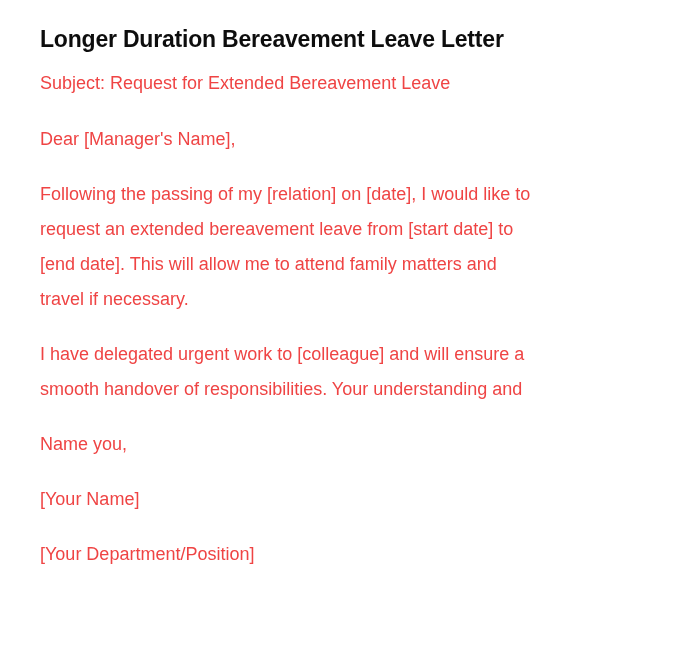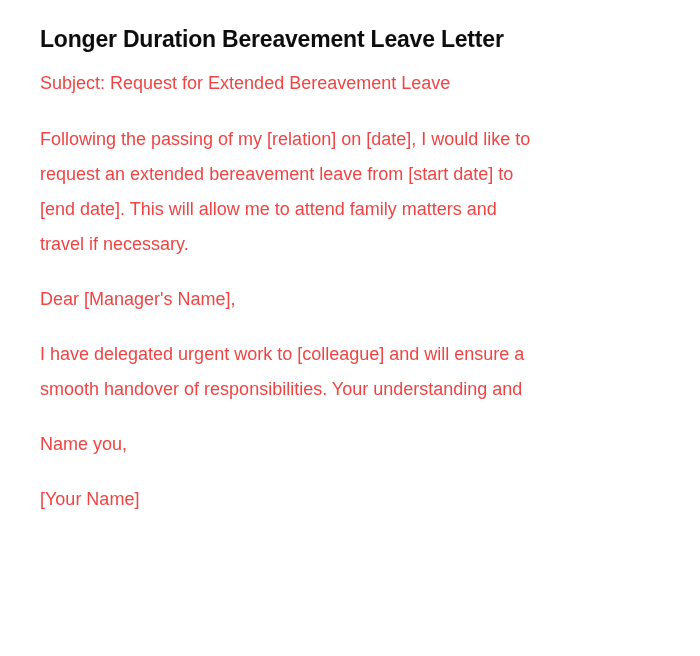--- a/index.html
+++ b/index.html
@@ -45,32 +45,33 @@
 </style>
 </head>
 <body>
 
 <div class="doc">
 
   <h1 class="title">Longer Duration Bereavement Leave Letter</h1>
 
   <div class="para para--subject">Subject: Request for Extended Bereavement Leave</div>
 
+  <div class="para">Dear [Manager's Name],</div>
+
   <div class="para">
     <div class="line">Following the passing of my [relation] on [date], I would like to</div>
     <div class="line">request an extended bereavement leave from [start date] to</div>
     <div class="line">[end date]. This will allow me to attend family matters and</div>
     <div class="line">travel if necessary.</div>
   </div>
-
-  <div class="para">Dear [Manager's Name],</div>
 
   <div class="para">
     <div class="line">I have delegated urgent work to [colleague] and will ensure a</div>
     <div class="line">smooth handover of responsibilities. Your understanding and</div>
   </div>
 
   <div class="para">Name you,</div>
 
   <div class="para">[Your Name]</div>
 
+  <div class="para">[Your Department/Position]</div>
 
 </div>
 
 </body></html>

